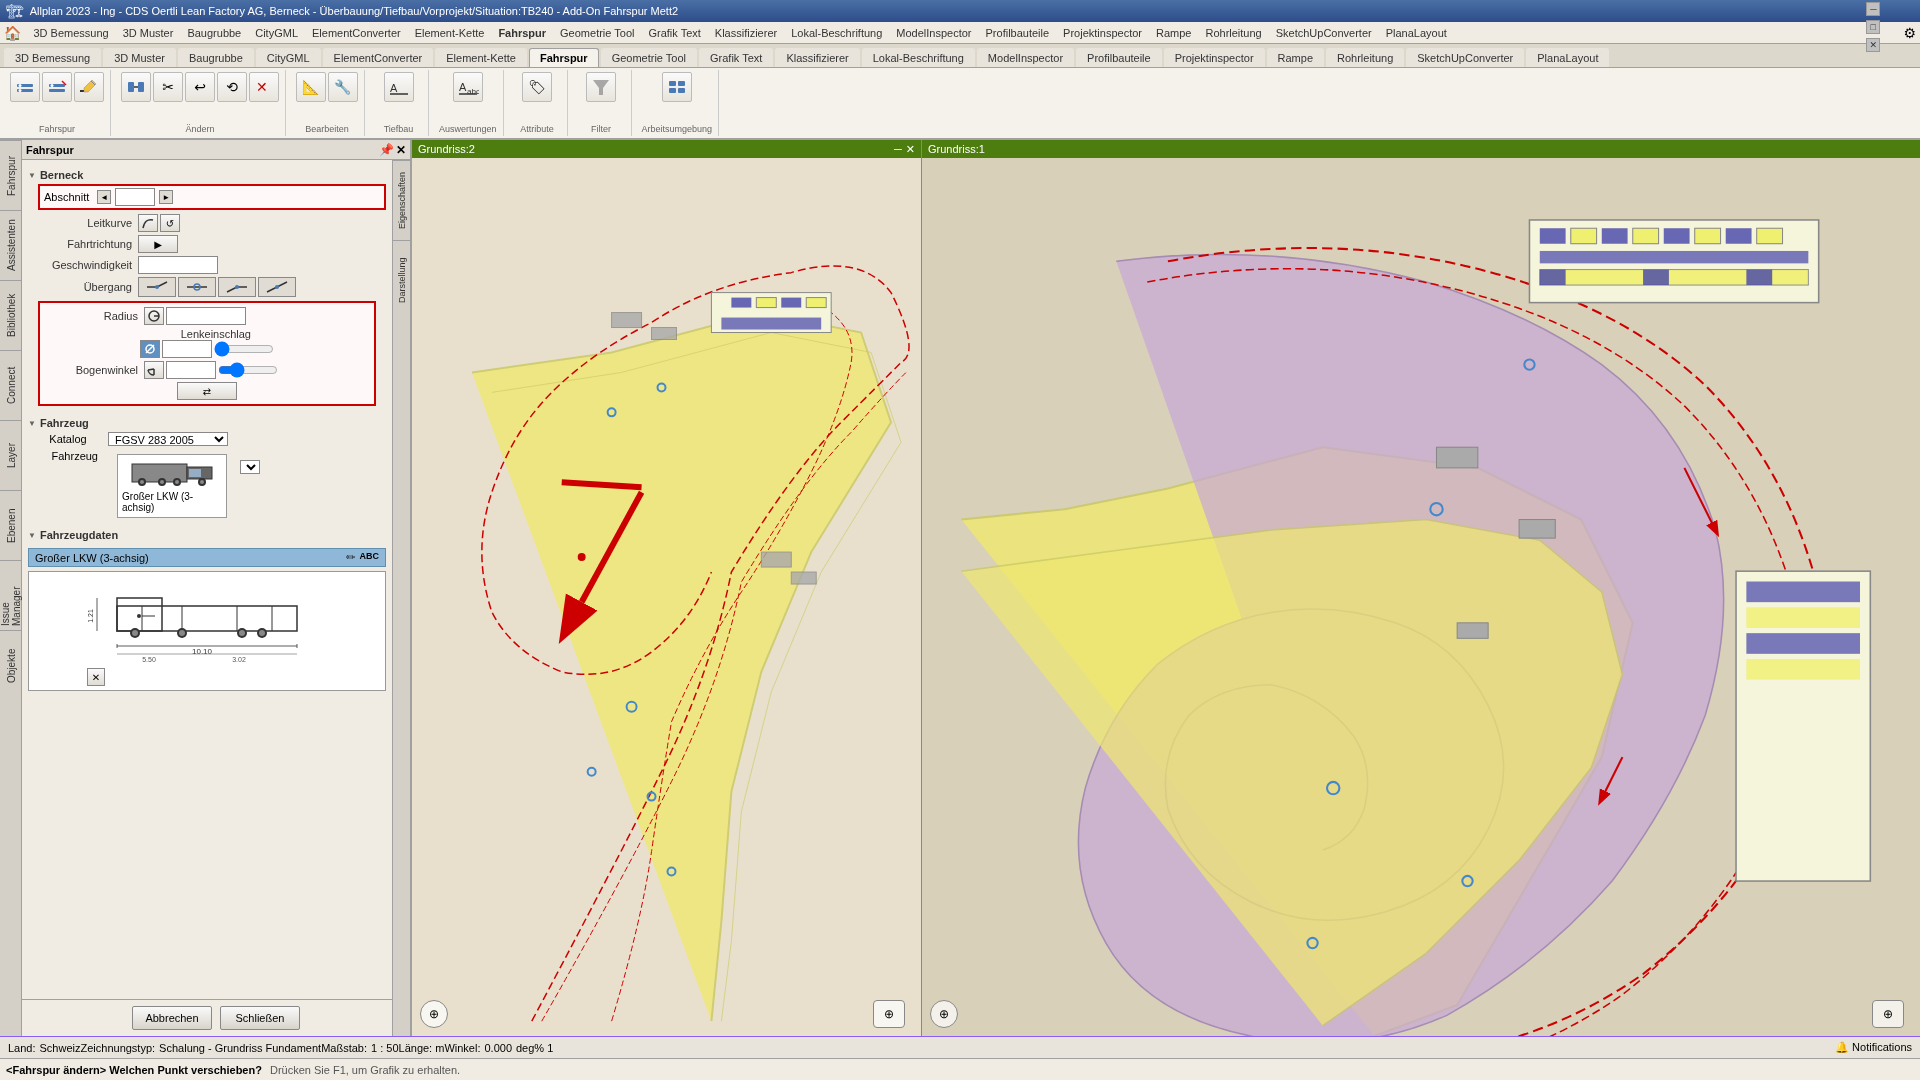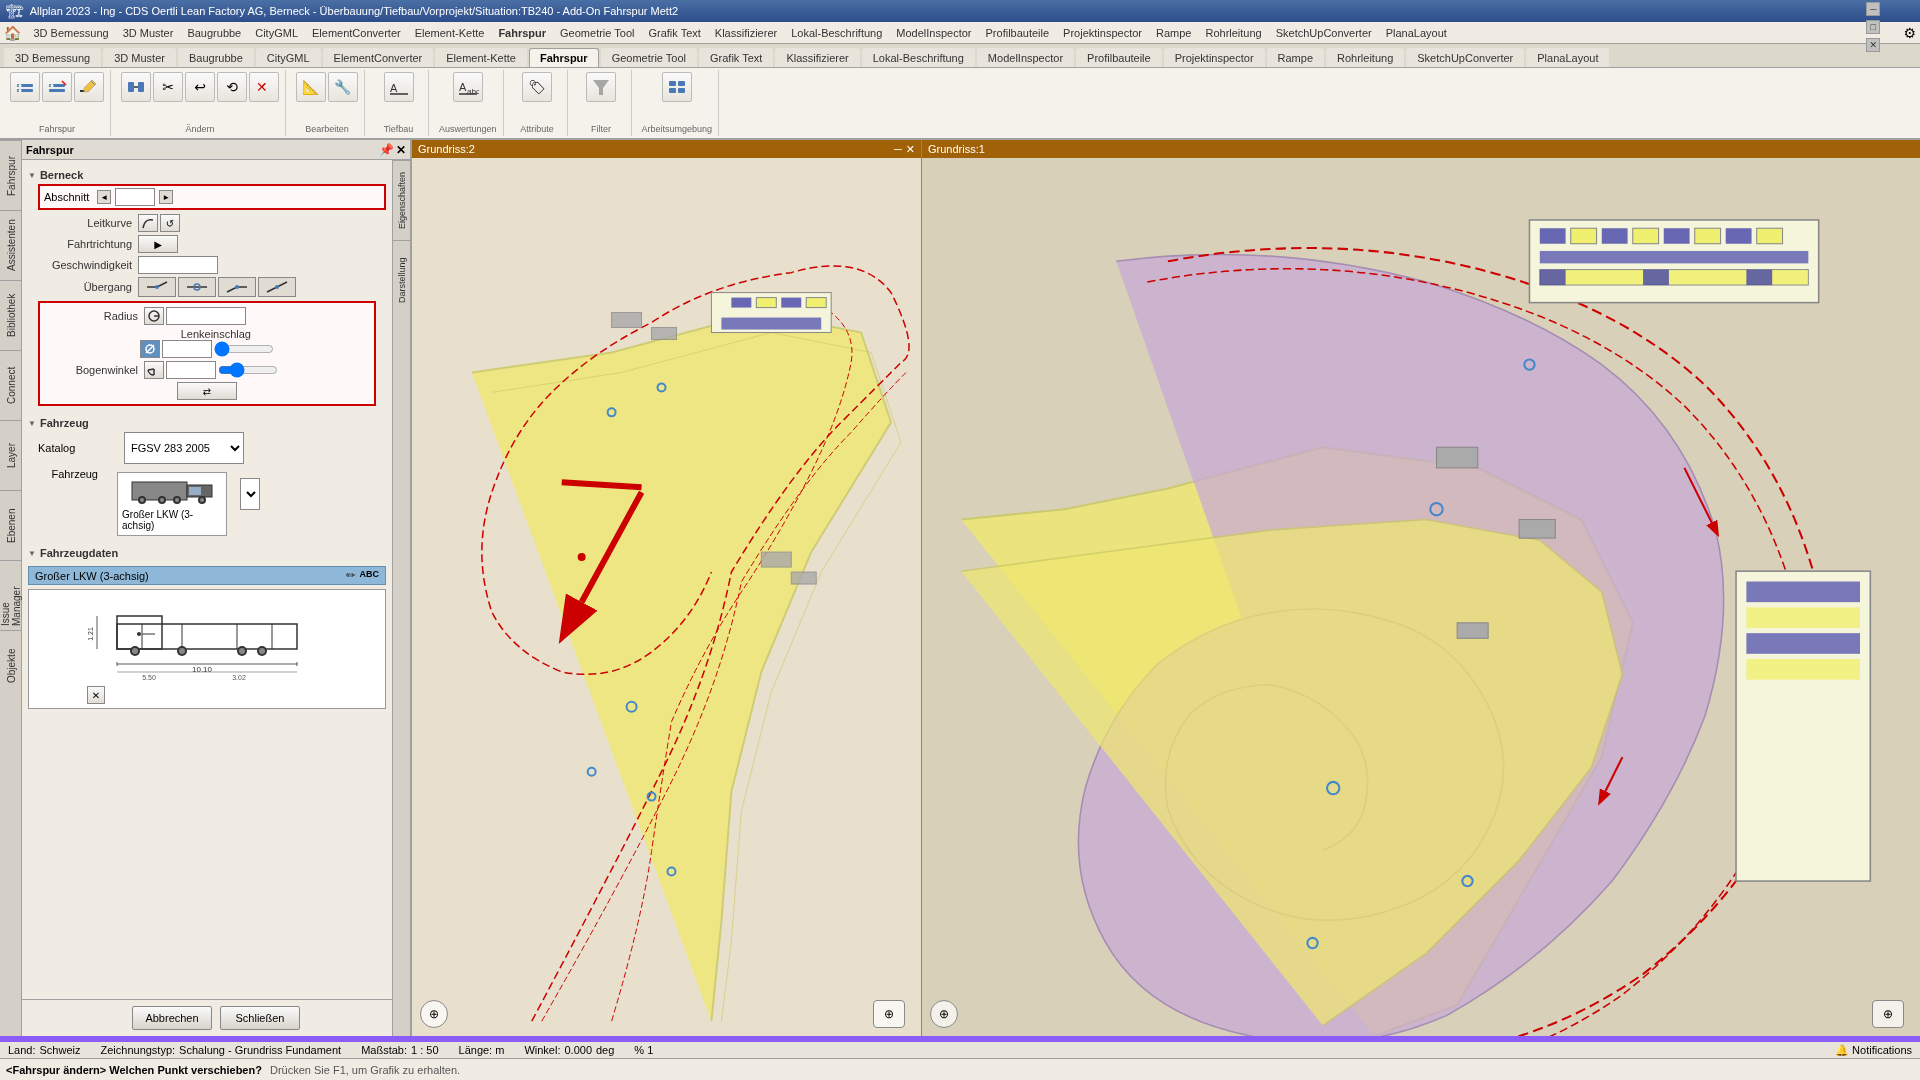--- a/index.html
+++ b/index.html
@@ -342,47 +342,46 @@
 
     
     #viewport {
       flex: 1;
       background: #c8c4b8;
       position: relative;
       overflow: hidden;
     }
     .vp-header {
       height: 18px;
-      background: #a16207;
+      background: #4d7c0f;
       color: white;
       font-size: 11px;
       display: flex;
       align-items: center;
       justify-content: space-between;
       padding: 0 6px;
     }
 
     
     .canvas-area {
       width: 100%;
       height: calc(100% - 18px);
       position: relative;
       overflow: hidden;
     }
 
     
     #statusbar {
       height: 22px;
       background: #e8e4dc;
-      border-top: 6px solid #8b5cf6;
+      border-top: 1px solid #8b5cf6;
       display: flex;
       align-items: center;
       padding: 0 8px;
       font-size: 11px;
-      gap: 20px;
     }
     .status-item { display: flex; align-items: center; gap: 4px; }
 
     
     #cmdbar {
       height: 22px;
       background: #f0ece4;
       border-top: 1px solid #a0a0a0;
       display: flex;
       align-items: center;
@@ -392,21 +391,21 @@
       gap: 8px;
     }
 
     
     #panel-content::-webkit-scrollbar { width: 8px; }
     #panel-content::-webkit-scrollbar-track { background: #e0dcd4; }
     #panel-content::-webkit-scrollbar-thumb { background: #a0a0a0; border-radius: 4px; }
 
     
     .dropdown {
-      height: 32px;
+      height: 14px;
       border: 1px solid #888;
       background: white;
       font-size: 11px;
       padding: 0 2px;
       cursor: pointer;
     }
 
     
     .catalog-row {
       display: flex;
@@ -758,21 +757,21 @@
           <button class="icon-btn" style="width:60px;">⇄</button>
         </div>
       </div>
 
       <div class="section-header" style="margin-top:8px;">
         <span class="section-triangle">▼</span>
         <span>Fahrzeug</span>
       </div>
 
       <div class="catalog-row">
-        <span style="width:60px; text-align:left; margin-right:22px;">Katalog</span>
+        <span style="width:60px; text-align:center; margin-right:6px;">Katalog</span>
         <select class="dropdown" style="width:120px;">
           <option>FGSV 283 2005</option>
         </select>
       </div>
 
       <div style="padding-left:10px; margin-bottom:4px;">
         <span style="margin-right:6px; text-align:right; display:inline-block; width:60px;">Fahrzeug</span>
         <div class="fahrzeug-image" style="display:inline-flex; flex-direction:column; align-items:center; width:110px; vertical-align:top;">
 
           <svg width="90" height="30" viewBox="0 0 90 30">

